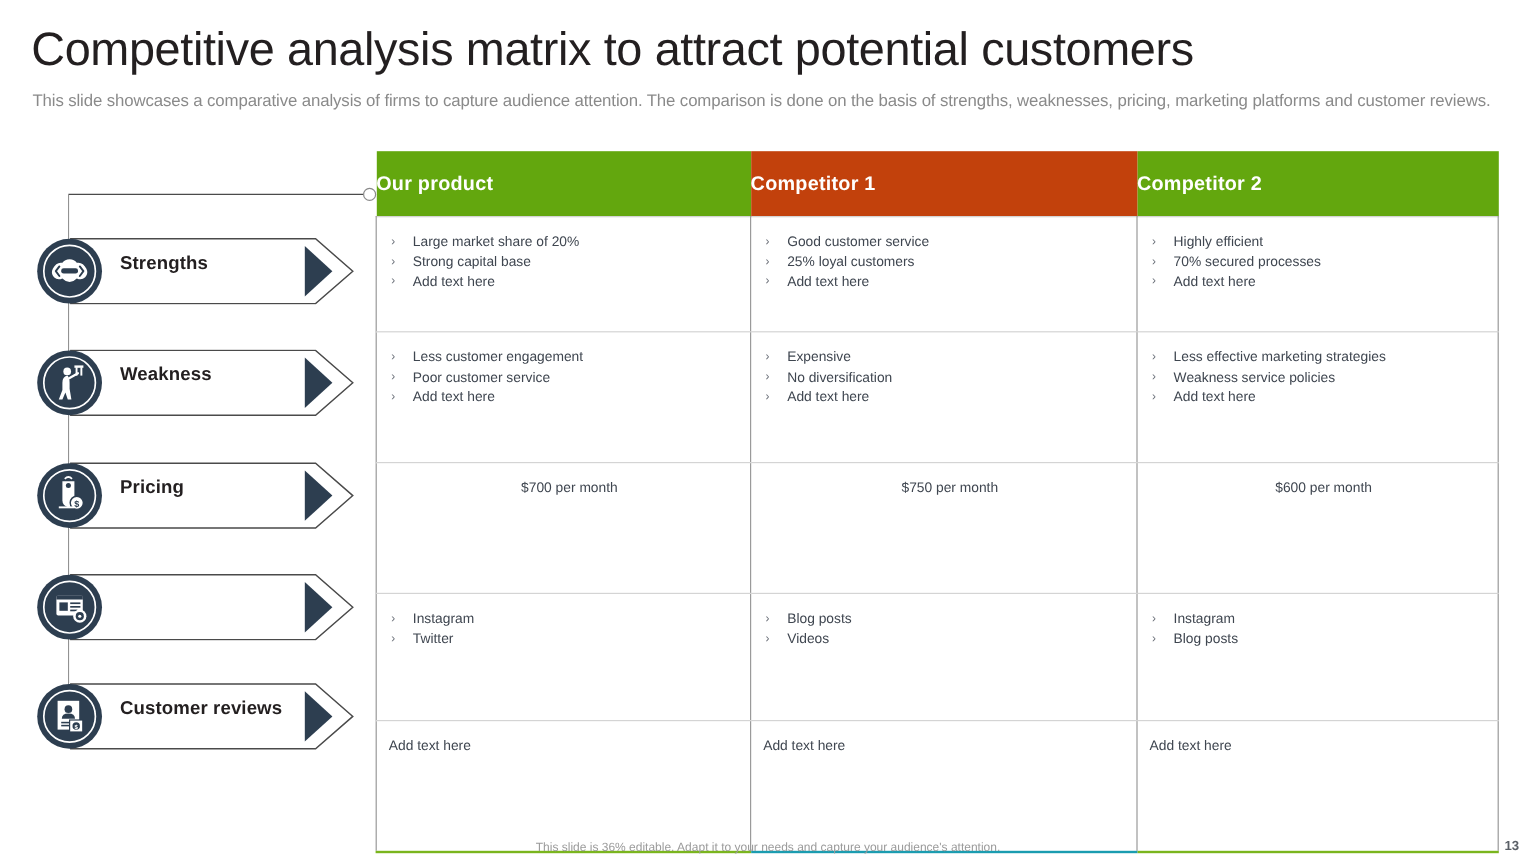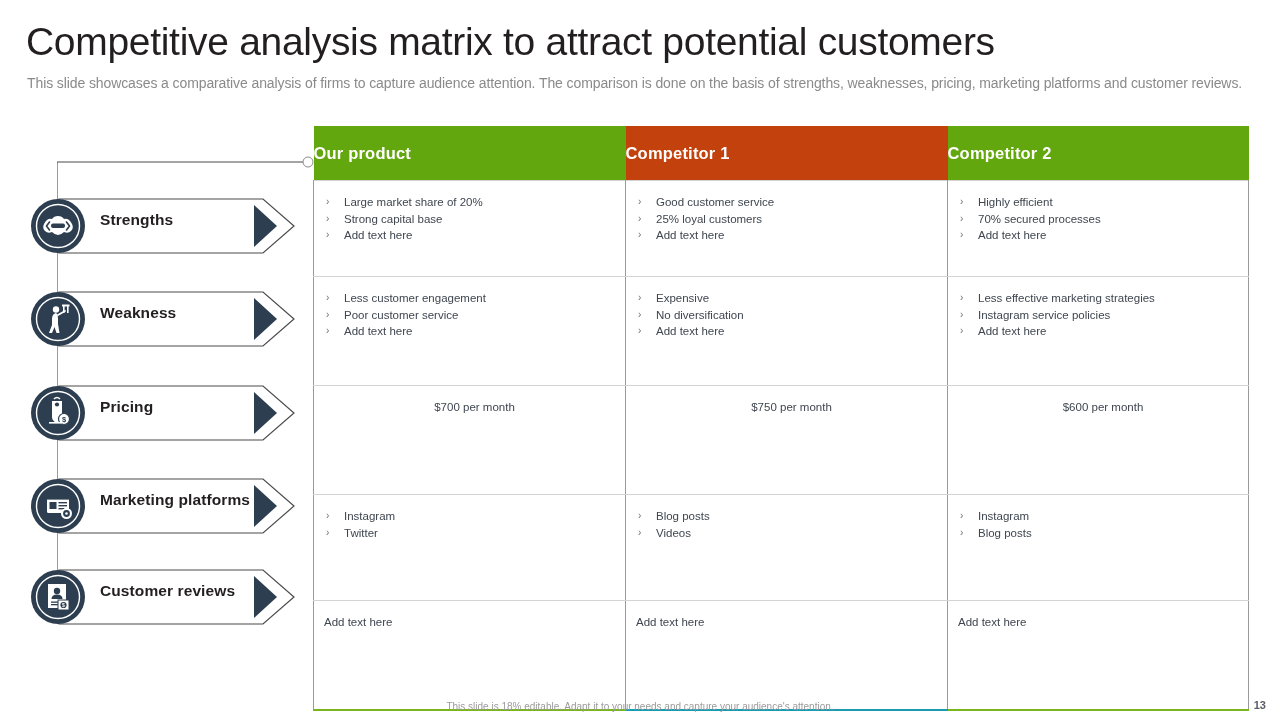--- a/index.html
+++ b/index.html
@@ -236,21 +236,20 @@
       <text x="34" y="37.3" font-family="Liberation Sans, sans-serif" font-size="7.5" font-weight="bold" fill="#2d3e50" text-anchor="middle">$</text>
       <rect x="19" y="37" width="13" height="1.6" fill="#ffffff"></rect>
     </svg>
   </div>
 
   <div class="arrow-row" style="top:478px;">
     <svg class="arrow-body" viewBox="0 0 237 56" preserveAspectRatio="none">
       <path d="M1,1 L205,1 L236,28 L205,55 L1,55 Z" fill="#ffffff" stroke="#4a4a4a" stroke-width="1.2"></path>
       <path d="M196,7 L219,28 L196,49 Z" fill="#2d3e50"></path>
     </svg>
-    <div class="arrow-label">Marketing platforms</div>
     <svg class="arrow-icon" viewBox="0 0 56 56">
       <circle cx="28" cy="28" r="27" fill="#2d3e50"></circle>
       <circle cx="28" cy="28" r="21.5" fill="none" stroke="#ffffff" stroke-width="1.4"></circle>
       <rect x="17" y="18" width="22" height="17" rx="1.5" fill="#ffffff"></rect>
       <rect x="17" y="18" width="22" height="3.6" fill="#2d3e50"></rect>
       <rect x="19.5" y="24" width="7" height="7" fill="#2d3e50"></rect>
       <rect x="28.5" y="24" width="8.5" height="1.4" fill="#2d3e50"></rect>
       <rect x="28.5" y="27" width="8.5" height="1.4" fill="#2d3e50"></rect>
       <rect x="28.5" y="30" width="6" height="1.4" fill="#2d3e50"></rect>
       <circle cx="36.5" cy="35.5" r="5.5" fill="#ffffff"></circle>
@@ -328,21 +327,21 @@
         <td class="col-2">
           <ul class="cell-list">
             <li><span class="bullet">›</span><span>Expensive</span></li>
             <li><span class="bullet">›</span><span>No diversification</span></li>
             <li><span class="bullet">›</span><span>Add text here</span></li>
           </ul>
         </td>
         <td class="col-3">
           <ul class="cell-list">
             <li><span class="bullet">›</span><span>Less effective  marketing strategies</span></li>
-            <li><span class="bullet">›</span><span>Instagram  service  policies</span></li>
+            <li><span class="bullet">›</span><span>Weakness  service  policies</span></li>
             <li><span class="bullet">›</span><span>Add text here</span></li>
           </ul>
         </td>
       </tr>
       <tr class="r3">
         <td class="col-1">
           <div class="plain-cell">$700 per month</div>
         </td>
         <td class="col-2">
           <div class="plain-cell">$750 per month</div>
@@ -378,14 +377,14 @@
         <td class="col-2">
           <div class="plain-cell">Add text here</div>
         </td>
         <td class="col-3">
           <div class="plain-cell">Add text here</div>
         </td>
       </tr>
     </tbody>
 </table>
 
-<div id="footer-note">This slide is 18% editable.  Adapt it to your needs and capture your audience's attention.</div>
+<div id="footer-note">This slide is 36% editable.  Adapt it to your needs and capture your audience's attention.</div>
 <div id="page-number">13</div>
 
 </body></html>

